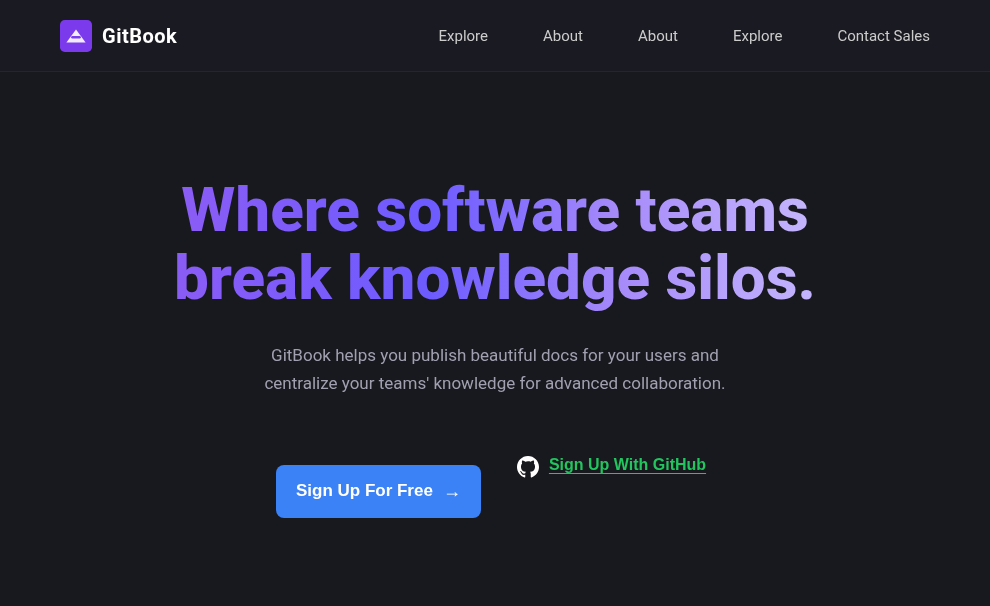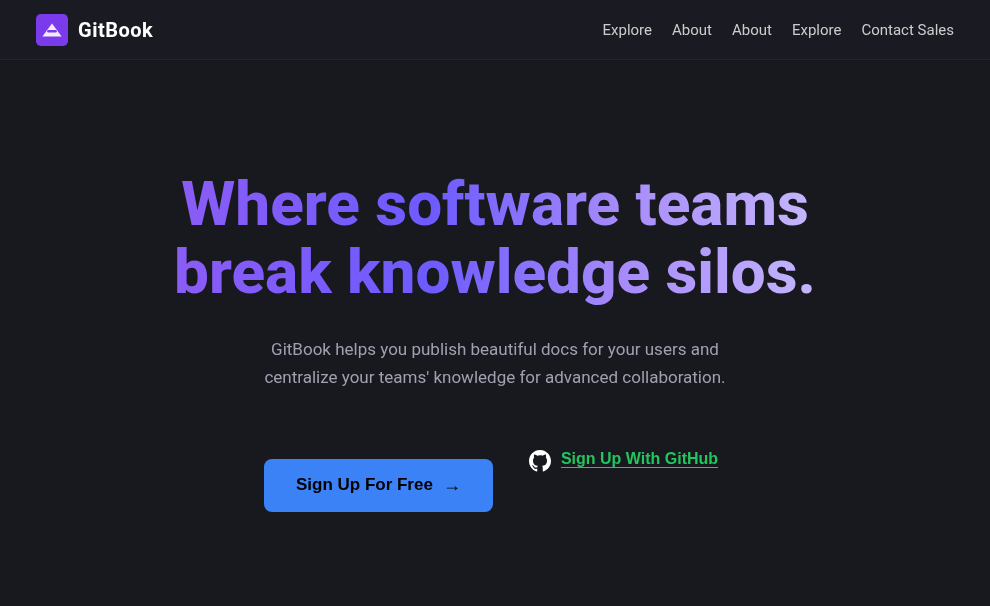--- a/index.html
+++ b/index.html
@@ -26,22 +26,22 @@
       position: relative;
       display: flex;
       flex-direction: column;
     }
 
     
     .navbar {
       display: flex;
       align-items: center;
       justify-content: space-between;
-      padding: 0 36px;
-      height: 60px;
+      padding: 0 60px;
+      height: 72px;
       background: #1a1a22;
       border-bottom: 1px solid rgba(255,255,255,0.05);
       flex-shrink: 0;
     }
 
     .logo-area {
       display: flex;
       align-items: center;
       gap: 10px;
       cursor: pointer;
@@ -55,21 +55,21 @@
     .logo-text {
       font-size: 20px;
       font-weight: 700;
       color: #ffffff;
       letter-spacing: 0.5px;
     }
 
     .nav-links {
       display: flex;
       align-items: center;
-      gap: 20px;
+      gap: 55px;
     }
 
     .nav-link {
       font-size: 15px;
       color: #cccccc;
       cursor: pointer;
       text-decoration: none;
       transition: color 0.2s;
     }
 
@@ -109,24 +109,24 @@
     }
 
     .hero-actions {
       display: flex;
       align-items: center;
       gap: 28px;
     }
 
     .btn-primary {
       background: #3b82f6;
-      color: #000000;
+      color: #ffffff;
       border: none;
       border-radius: 8px;
-      padding: 16px 32px;
+      padding: 16px 20px;
       font-size: 17px;
       font-weight: 600;
       cursor: pointer;
       display: flex;
       align-items: center;
       gap: 10px;
       transition: background 0.2s;
       margin-top: 48px;
     }
 

